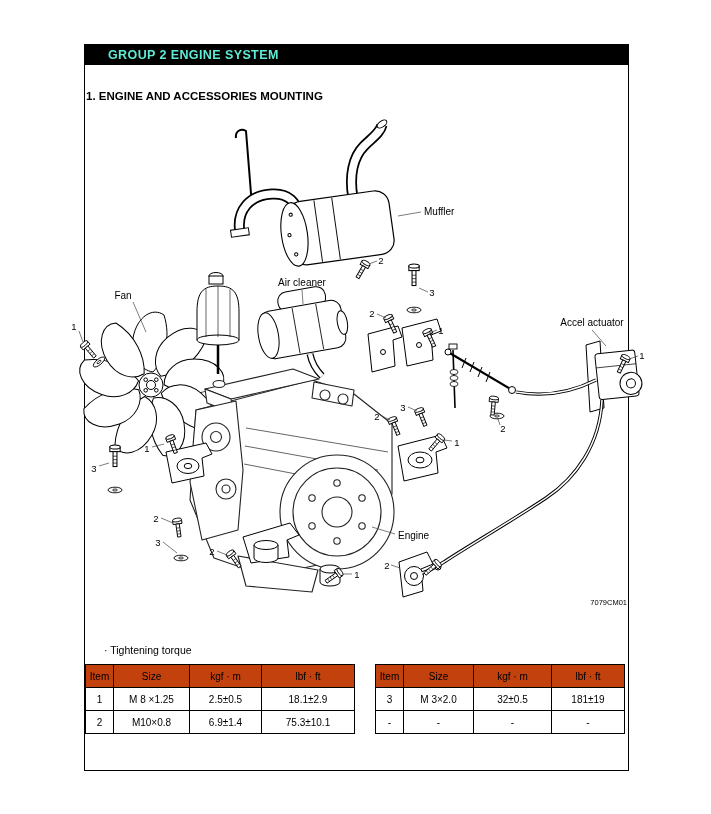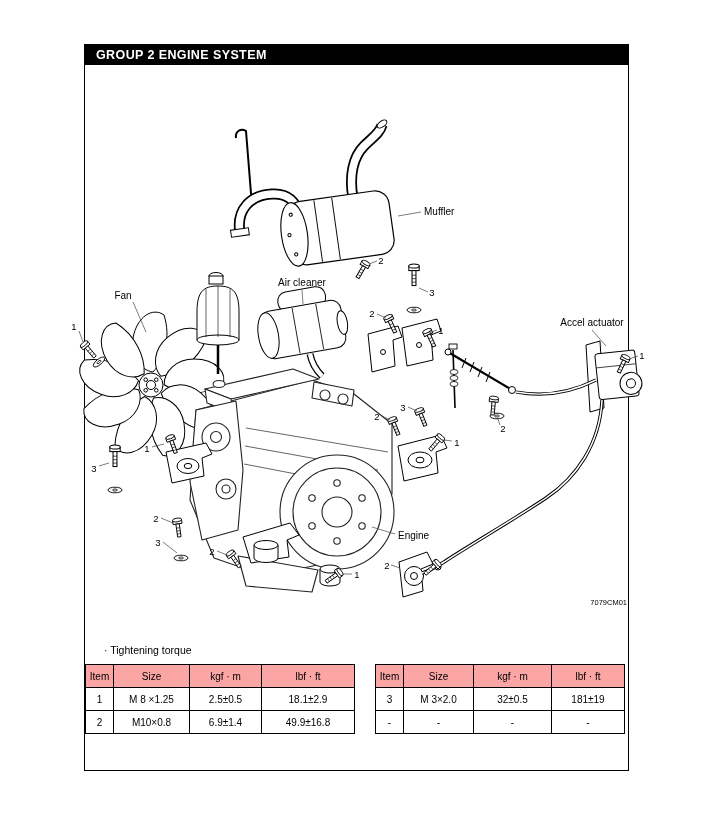--- a/index.html
+++ b/index.html
@@ -1,45 +1,46 @@
 <!DOCTYPE html>
 <html><head>
 <meta charset="utf-8">
 <style>
   html,body{margin:0;padding:0;background:#fff;}
   .page{position:relative;width:711px;height:814px;background:#fff;overflow:hidden;
         font-family:"Liberation Sans",sans-serif;color:#000;}
   .page-border{position:absolute;left:84px;top:44px;width:543px;height:725px;border:1px solid #000;}
   .header-bar{position:absolute;left:84px;top:44px;width:545px;height:21px;background:#000;
               display:flex;align-items:center;box-sizing:border-box;}
-  .header-bar span{color:#ffffff;font-size:12.5px;font-weight:bold;letter-spacing:.4px;padding-left:12px;}
+  .header-bar span{color:#5eead4;font-size:12.5px;font-weight:bold;letter-spacing:.4px;padding-left:24px;}
   .section-title{position:absolute;left:86px;top:90px;font-size:11.5px;font-weight:bold;}
   .diagram{position:absolute;left:0;top:0;}
   .diagram text{font-family:"Liberation Sans",sans-serif;fill:#000;stroke:none;}
   .diagram .lbl{font-size:10px;}
   .diagram .co{font-size:9.5px;}
   .diagram .fig{font-size:7.5px;}
   .torque-caption{position:absolute;left:104px;top:644px;font-size:10.5px;}
   table.torque{position:absolute;border-collapse:collapse;font-size:10px;table-layout:fixed;background:#fff;}
   table.torque th,table.torque td{border:1px solid #000;text-align:center;height:22px;padding:0 2px;font-weight:normal;overflow:hidden;}
-  table.torque th{background:#fca5a5;}
+  table.torque th{background:#c2410c;}
   .t1{left:85px;top:664px;width:270px;}
   .t2{left:375px;top:664px;width:250px;}
 </style>
 </head>
 <body>
 
 <div class="page">
 
   <div class="page-border"></div>
 
   <div class="header-bar">
     <span>GROUP 2  ENGINE SYSTEM</span>
   </div>
 
+  <div class="section-title">1. ENGINE AND ACCESSORIES MOUNTING</div>
 
   <svg class="diagram" width="711" height="814" viewBox="0 0 711 814" xmlns="http://www.w3.org/2000/svg">
 
     <defs>
       <g id="bolt">
         <rect x="-4.5" y="0" width="9" height="4" fill="#fff" stroke="#000" stroke-width="0.9"></rect>
         <ellipse cx="0" cy="0" rx="4.5" ry="1.8" fill="#fff" stroke="#000" stroke-width="0.9"></ellipse>
         <rect x="-1.7" y="4" width="3.4" height="13" fill="#fff" stroke="#000" stroke-width="0.9"></rect>
         <line x1="-1.7" y1="8" x2="1.7" y2="8" stroke="#000" stroke-width="0.6"></line>
         <line x1="-1.7" y1="11" x2="1.7" y2="11" stroke="#000" stroke-width="0.6"></line>
@@ -290,21 +291,21 @@
       <tr>
         <td>1</td>
         <td>M 8 ×1.25</td>
         <td>2.5±0.5</td>
         <td>18.1±2.9</td>
       </tr>
       <tr>
         <td>2</td>
         <td>M10×0.8</td>
         <td>6.9±1.4</td>
-        <td>49.9±16.8</td>
+        <td>75.3±10.1</td>
       </tr>
     </tbody>
   </table>
 
   <table class="torque t2">
     <colgroup>
         <col style="width:28px">
         <col style="width:70px">
         <col style="width:78px">
         <col>

